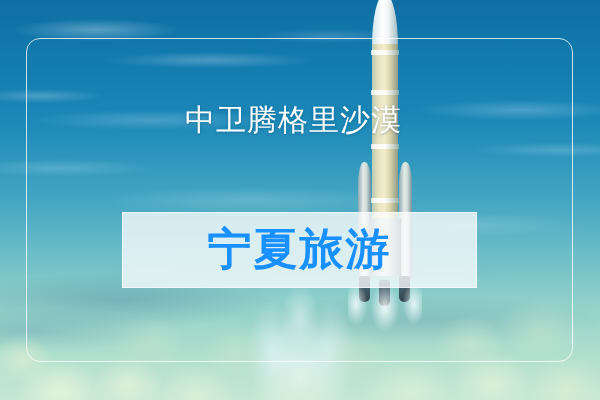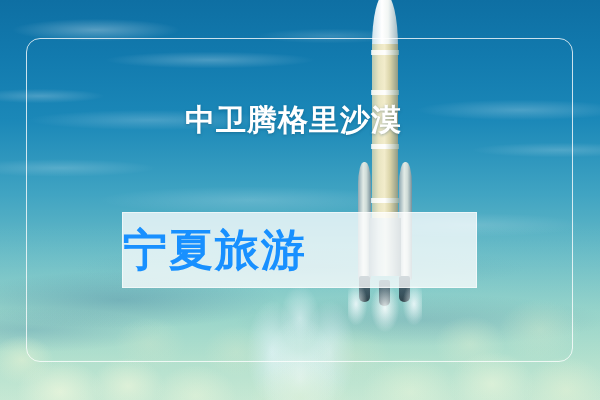--- a/index.html
+++ b/index.html
@@ -168,39 +168,41 @@
     pointer-events: none;
   }
 
   
   .headline {
     position: absolute;
     left: 185px;
     top: 100px;
     color: #ffffff;
     font-size: 30px;
-    font-weight: bold;
+    font-weight: normal;
     line-height: 40px;
     letter-spacing: 1px;
     text-shadow: 0 1px 3px rgba(10,60,90,.35);
     white-space: nowrap;
   }
 
   
   .banner {
     position: absolute;
     left: 122px;
     top: 212px;
     width: 355px;
     height: 76px;
     background: rgba(255,255,255,.76);
     border: 1px solid rgba(255,255,255,.55);
     box-sizing: border-box;
     display: flex;
     align-items: center;
+    justify-content: center;
+    font-family: Liberation Serif, serif;
   }
   .banner-text {
     color: #1890ff;
     font-size: 44px;
     font-weight: bold;
     letter-spacing: 2px;
     line-height: 1;
     white-space: nowrap;
   }
 </style>

